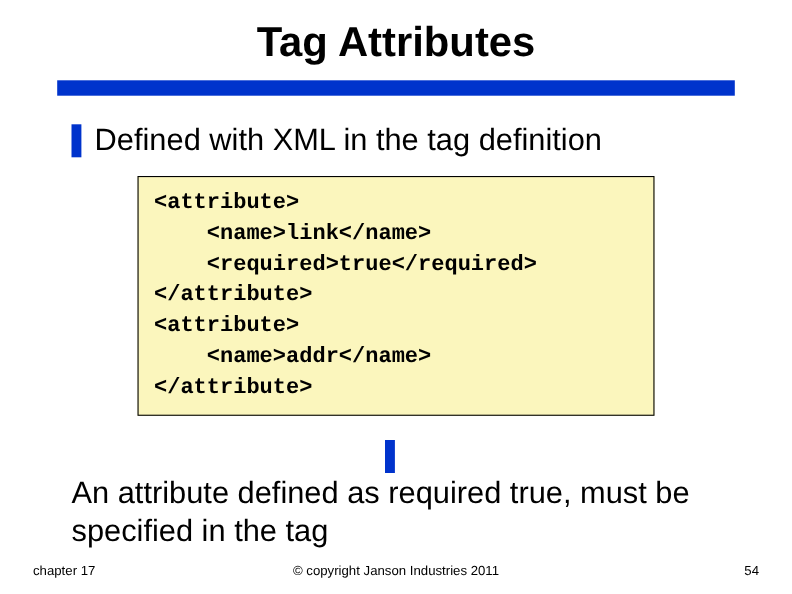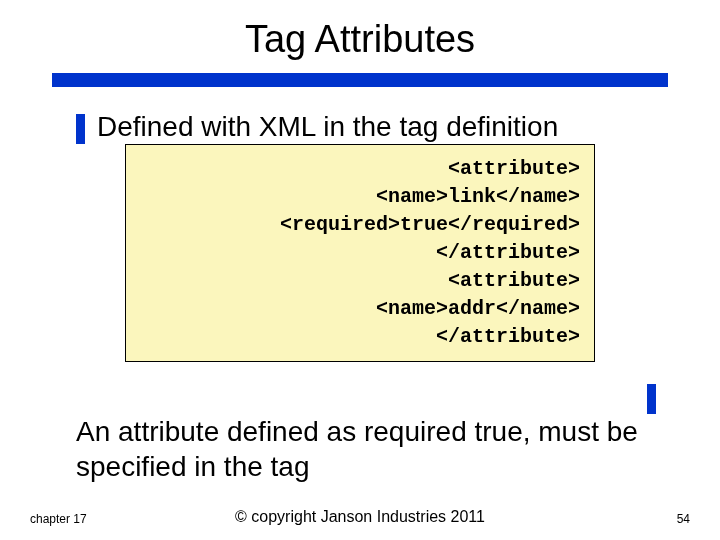--- a/index.html
+++ b/index.html
@@ -7,85 +7,83 @@
       width: 720px;
       height: 540px;
       background: #ffffff;
       font-family: Arial, Helvetica, sans-serif;
       position: relative;
       overflow: hidden;
     }
     .title {
       text-align: center;
       font-family: Arial, Helvetica, sans-serif;
-      font-weight: 400;
+      font-weight: 700;
       font-size: 38px;
       letter-spacing: 0px;
       padding-top: 18px;
       padding-bottom: 12px;
       color: #000;
     }
     .title-underline {
       height: 14px;
       background: #0033cc;
       margin: 0 52px 0 52px;
     }
     .bullet-row {
       display: flex;
-      align-items: flex-end;
-      padding: 0 52px;
-      margin-left: 24px;
+      align-items: center;
+      padding: 0 65px;
     }
     .bullet-row.first { margin-top: 22px; }
     .bullet-row.second { margin-top: 20px; flex-direction: column; }
     .bullet-bar {
       width: 9px;
       height: 30px;
       background: #0033cc;
       flex-shrink: 0;
       margin-right: 12px;
       margin-top: 2px;
     }
     .bullet-text {
       font-size: 28px;
       line-height: 1.25;
       color: #000;
     }
     .codebox {
-      margin: 0 auto 0 auto;
+      margin: 16px auto 0 auto;
       width: 470px;
       background: #fbf6bd;
       border: 1.5px solid #000;
       padding: 10px 14px 10px 14px;
       font-family: "Courier New", monospace;
       font-weight: bold;
       font-size: 20px;
       line-height: 1.4;
       color: #000;
       white-space: pre;
-      text-align: right;
     }
     .footer {
       position: absolute;
       bottom: 14px;
       left: 0;
       right: 0;
       display: flex;
       justify-content: space-between;
       align-items: flex-end;
       padding: 0 30px 0 30px;
       font-size: 11px;
       color: #000;
     }
     .footer-left { font-size: 12px; }
     .footer-center {
       position: absolute;
       left: 50%;
       transform: translateX(-50%);
-      font-size: 16px;
+      font-size: 12px;
     }
     .footer-right { font-size: 12px; text-align: center; }
   </style>
 </head>
 <body>
 
 <div class="title">Tag Attributes</div>
 <div class="title-underline"></div>
 
 <div class="bullet-row first">

